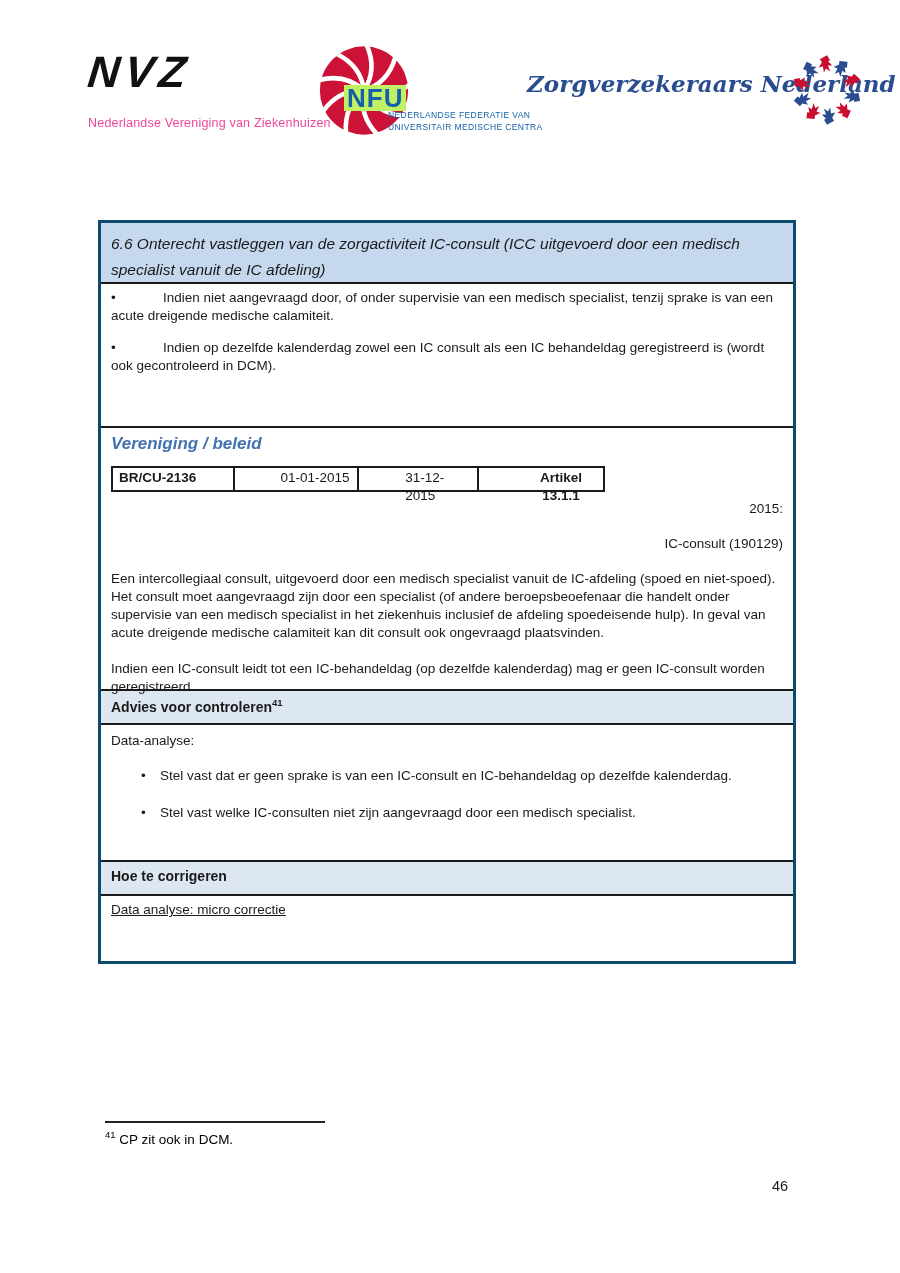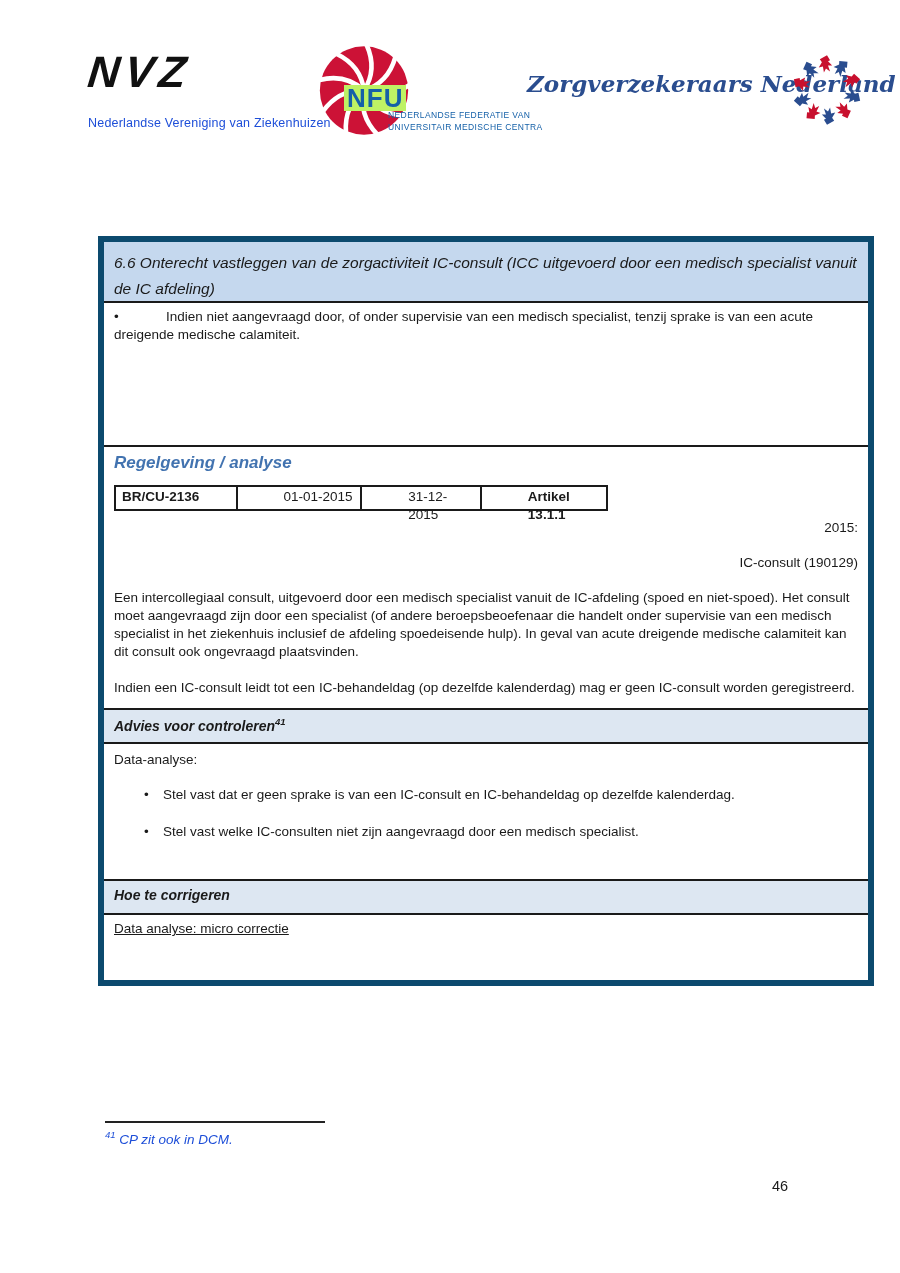--- a/index.html
+++ b/index.html
@@ -4,64 +4,64 @@
 <style>
   * { margin:0; padding:0; box-sizing:border-box; }
   html,body { width:900px; height:1273px; background:#ffffff; }
   body { font-family:"Liberation Sans", sans-serif; color:#1a1a1a; position:relative; }
   .page { position:relative; width:900px; height:1273px; background:#fff; overflow:hidden; }
 
   
   .nvz { position:absolute; left:88px; top:50px; }
   .nvz-mark { font-family:"Liberation Sans",sans-serif; font-weight:900; font-style:italic;
               font-size:44px; letter-spacing:5px; color:#111; transform:skewX(-6deg); line-height:1; }
-  .nvz-caption { margin-top:22px; font-size:12.5px; color:#1d4ed8; letter-spacing:0.2px; white-space:nowrap; }
+  .nvz-caption { margin-top:22px; font-size:12.5px; color:#ec4899; letter-spacing:0.2px; white-space:nowrap; }
 
   .nfu { position:absolute; left:318px; top:43px; width:210px; height:100px; }
   .nfu-wordmark { position:absolute; left:26px; top:42px; font-size:26px; font-weight:bold;
                   color:#1560a8; background:#bef264; padding:0 3px; line-height:1; letter-spacing:1px; }
   .nfu-caption { position:absolute; left:70px; top:66px; font-size:8.5px; font-weight:normal;
                  color:#1560a8; letter-spacing:0.4px; line-height:12px; white-space:nowrap; }
 
   .zn-wordmark { position:absolute; left:527px; top:70px; font-family:"DejaVu Serif", serif;
                  font-style:italic; font-weight:bold; font-size:23px; color:#2a4d8f; white-space:nowrap; }
   .zn-logo { position:absolute; left:786px; top:46px; }
 
   
-  .doc-table { position:absolute; left:98px; top:220px; width:776px; border:6px solid #0c4a6e;margin-top:16px; }
+  .doc-table { position:absolute; left:98px; top:220px; width:698px; border:3px solid #0c4a6e; }
   .row { border-bottom:2px solid #1a1a1a; background:#fff; }
   .row:last-child { border-bottom:none;text-decoration:underline; }
   .row-title { background:#c5d8ee; height:61px; padding:8px 10px 0 10px;
                font-style:italic; font-size:15.5px; line-height:26px; }
   .row-intro { height:144px; padding:5px 10px 0 10px; font-size:13.5px; line-height:18px; }
   .row-intro p.lead { margin-bottom:13px; }
   .bullet-par { margin-bottom:14px; }
   .bullet-par .tabdot { display:inline-block; width:52px; }
   .row-regel { height:263px; padding:7px 10px 0 10px; font-size:13.5px; line-height:18px; }
   .regel-heading { font-size:17px; font-weight:bold; font-style:italic; color:#4273b0; margin-bottom:13px; }
   .mini-table { display:flex; border:2px solid #1a1a1a; width:494px; margin-bottom:8px;gap:40px; }
   .mini-cell { border-right:2px solid #1a1a1a; padding:1px 6px 2px 6px; font-size:13.5px; height:22px; }
-  .mini-cell:last-child { border-right:none; }
+  .mini-cell:last-child { border-right:none;text-align:center; }
   .mini-cell.c0 { width:163px; font-weight:bold; }
   .mini-cell.c1 { width:112px; }
   .mini-cell.c2 { width:105px; }
   .mini-cell.c3 { width:112px; font-weight:bold; }
   .row-regel p { margin-bottom:18px; }
   .row-regel p.tight { margin-bottom:17px;text-align:right; }
-  .row-header { background:#dde7f2; height:34px; padding:6px 10px 16px 10px; font-size:14px; font-weight:bold;font-style:italic; }
+  .row-header { background:#dde7f2; height:34px; padding:6px 10px 16px 10px; font-size:14px; font-weight:bold; }
   .row-header sup { font-size:9.5px; }
   .row-advies { height:137px; padding:7px 10px 12px 10px; font-size:13.5px; line-height:18px; }
   .advies-label { margin-bottom:17px; }
   .advies-bullet { margin:0 0 19px 30px; }
   .advies-bullet .dot { display:inline-block; width:19px; }
   .row-correctie { height:65px; padding:6px 10px 0 10px; font-size:13.5px; }
 
   
   .footnote-rule { position:absolute; left:105px; top:1121px; width:220px; height:2px; background:#222; }
-  .footnote { position:absolute; left:105px; top:1129px; font-size:13.5px; color:#1d4ed8;font-style:italic; }
+  .footnote { position:absolute; left:105px; top:1129px; font-size:13.5px; color:#000000; }
   .footnote sup { font-size:9.5px; }
   .page-number { position:absolute; left:772px; top:1178px; font-size:14.5px; }
 </style>
 </head>
 <body>
 
 <div class="page">
 
   <div class="nvz">
     <div class="nvz-mark">NVZ</div>
@@ -132,24 +132,25 @@
   </div>
 
   <div class="doc-table">
 
     <div class="row row-title">
       <span>6.6 Onterecht vastleggen van de zorgactiviteit IC-consult (ICC uitgevoerd door een medisch specialist vanuit de IC afdeling)</span>
     </div>
 
     <div class="row row-intro">
       <p class="bullet-par"><span class="tabdot">•</span><span>Indien niet aangevraagd door, of onder supervisie van een medisch specialist, tenzij sprake is van een acute dreigende medische calamiteit.</span></p>
+      <p class="bullet-par"><span class="tabdot">•</span><span>Indien op dezelfde kalenderdag zowel een IC consult als een IC behandeldag geregistreerd is (wordt ook gecontroleerd in DCM).</span></p>
     </div>
 
     <div class="row row-regel">
-      <div class="regel-heading">Regelgeving / analyse</div>
+      <div class="regel-heading">Vereniging / beleid</div>
       <div class="mini-table">
         <div class="mini-cell c0">BR/CU-2136</div>
         <div class="mini-cell c1">01-01-2015</div>
         <div class="mini-cell c2">31-12-2015</div>
         <div class="mini-cell c3">Artikel 13.1.1</div>
       </div>
       <p class="tight">2015:</p>
       <p class="tight">IC-consult (190129)</p>
       <p>Een intercollegiaal consult, uitgevoerd door een medisch specialist vanuit de IC-afdeling (spoed en niet-spoed). Het consult moet aangevraagd zijn door een specialist (of andere beroepsbeoefenaar die handelt onder supervisie van een medisch specialist in het ziekenhuis inclusief de afdeling spoedeisende hulp). In geval van acute dreigende medische calamiteit kan dit consult ook ongevraagd plaatsvinden.</p>
       <p>Indien een IC-consult leidt tot een IC-behandeldag (op dezelfde kalenderdag) mag er geen IC-consult worden geregistreerd.</p>

